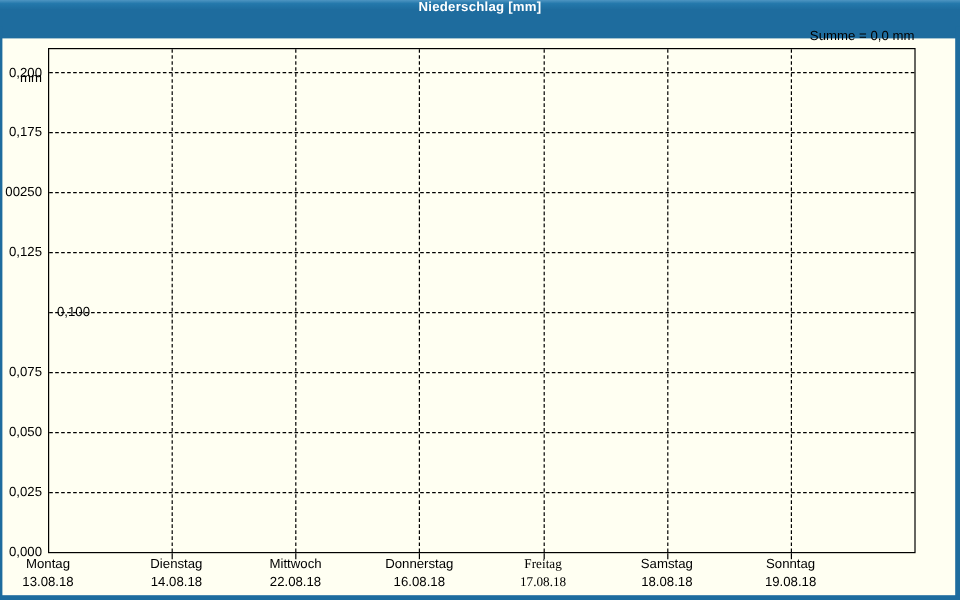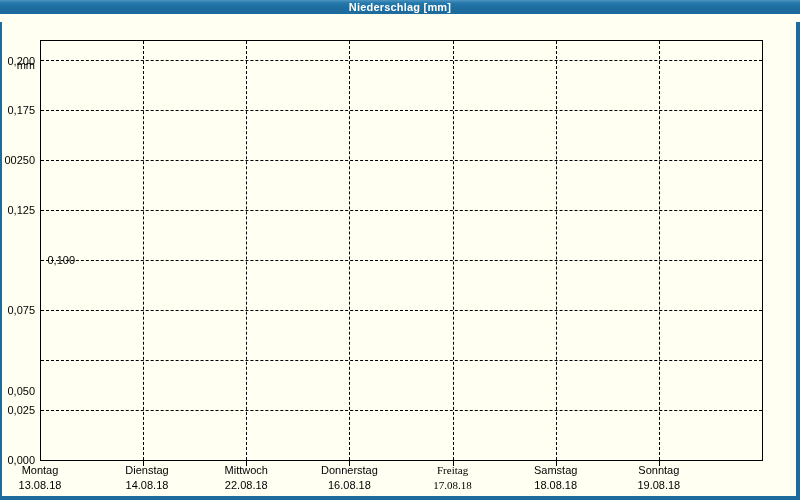--- a/index.html
+++ b/index.html
@@ -12,24 +12,23 @@
     background: #fffff2;
     font-family: "Liberation Sans", sans-serif;
     font-size: 11px;
     color: #000;
     overflow: hidden;
   }
 
   .titlebar {
     position: absolute;
     left: 0; top: 0; right: 0;
-    height: 14px;
+    height: 32px;
     background: linear-gradient(to bottom, #4e95c2 0px, #2478ab 3px, #1e6c9e 8px, #1e6c9e 100%);
     display: flex;
-    align-items: center;
     justify-content: center;
   }
   .titlebar .title-text {
     color: #ffffff;
     font-weight: bold;
     font-size: 11px;
     letter-spacing: 0.2px;
   }
 
   .frame { position: absolute; background: #1e6c9e; }
@@ -101,20 +100,21 @@
 </style>
 </head>
 <body>
 
 <div class="window">
 
   <div class="titlebar">
     <span class="title-text">Niederschlag [mm]</span>
   </div>
 
+  <div class="sum-label">Summe = 0,0 mm</div>
 
   <div class="unit-label">mm</div>
 
   <div class="plot" id="plot">
       <div class="hgrid" style="top: 369px;"></div>
       <div class="hgrid" style="top: 319px;"></div>
       <div class="hgrid" style="top: 269px;"></div>
       <div class="hgrid" style="top: 219px;"></div>
       <div class="hgrid" style="top: 169px;"></div>
       <div class="hgrid" style="top: 119px;"></div>
@@ -124,21 +124,21 @@
       <div class="vgrid" style="left: 205.286px;"></div>
       <div class="vgrid" style="left: 308.429px;"></div>
       <div class="vgrid" style="left: 411.571px;"></div>
       <div class="vgrid" style="left: 514.714px;"></div>
       <div class="vgrid" style="left: 617.857px;"></div>
     </div>
 
   <div id="decorations">
       <div class="ylabel" style="top: 453px;">0,000</div>
       <div class="ylabel" style="top: 403px;">0,025</div>
-      <div class="ylabel" style="top: 353px; margin-top: 31px;">0,050</div>
+      <div class="ylabel" style="top: 353px;">0,050</div>
       <div class="ylabel" style="top: 303px;">0,075</div>
       <div class="ylabel" style="top: 253px; margin-left: 40px;">0,100</div>
       <div class="ylabel" style="top: 203px;">0,125</div>
       <div class="ylabel" style="top: 153px;">00250</div>
       <div class="ylabel" style="top: 103px;">0,175</div>
       <div class="ylabel" style="top: 54px;">0,200</div>
       <div class="xtick" style="left: 143.143px;"></div>
       <div class="xtick" style="left: 246.286px;"></div>
       <div class="xtick" style="left: 349.429px;"></div>
       <div class="xtick" style="left: 452.571px;"></div>

